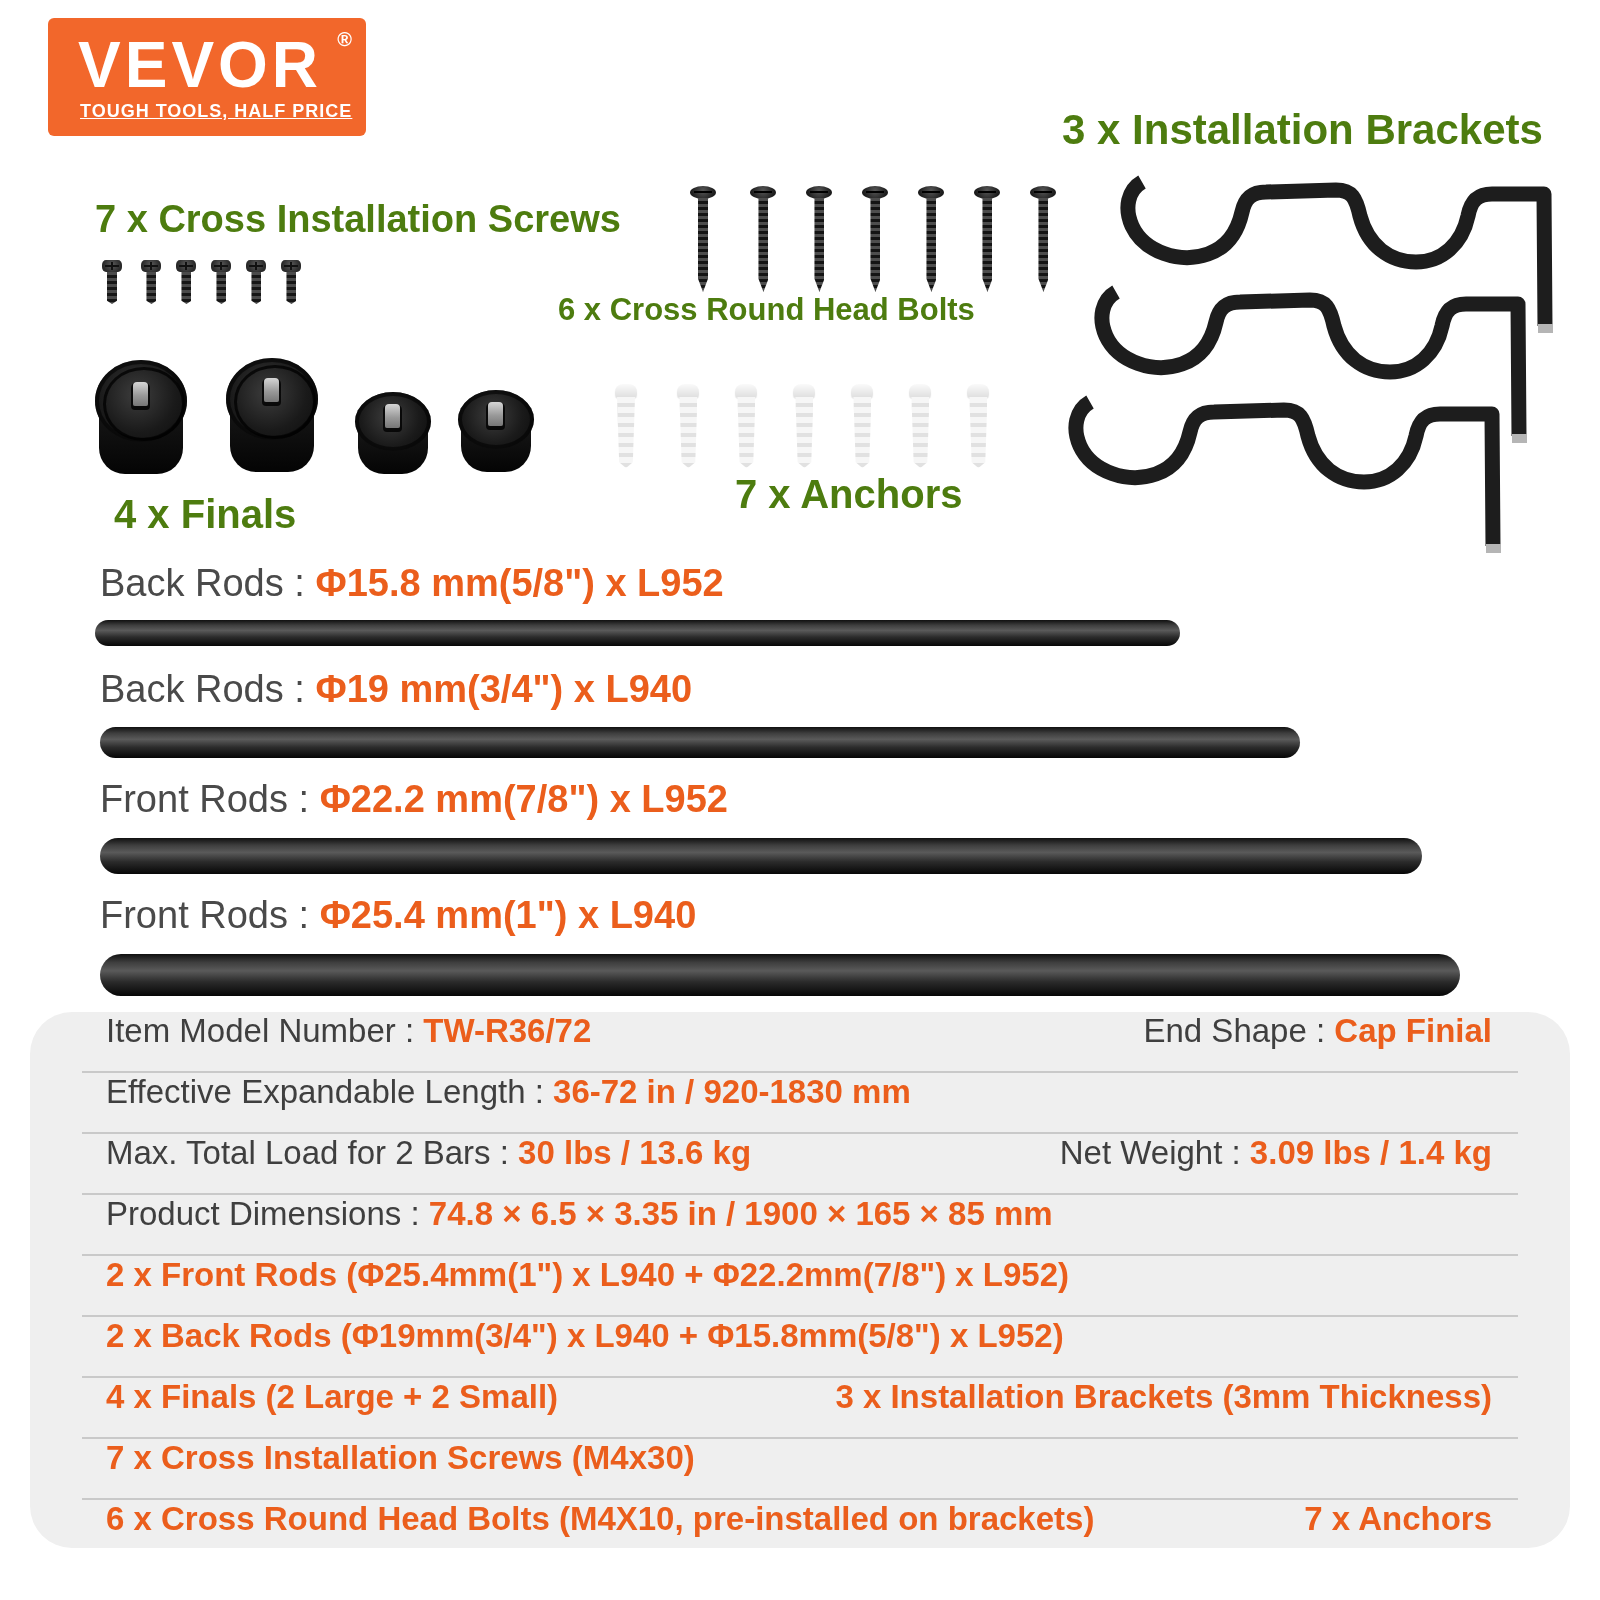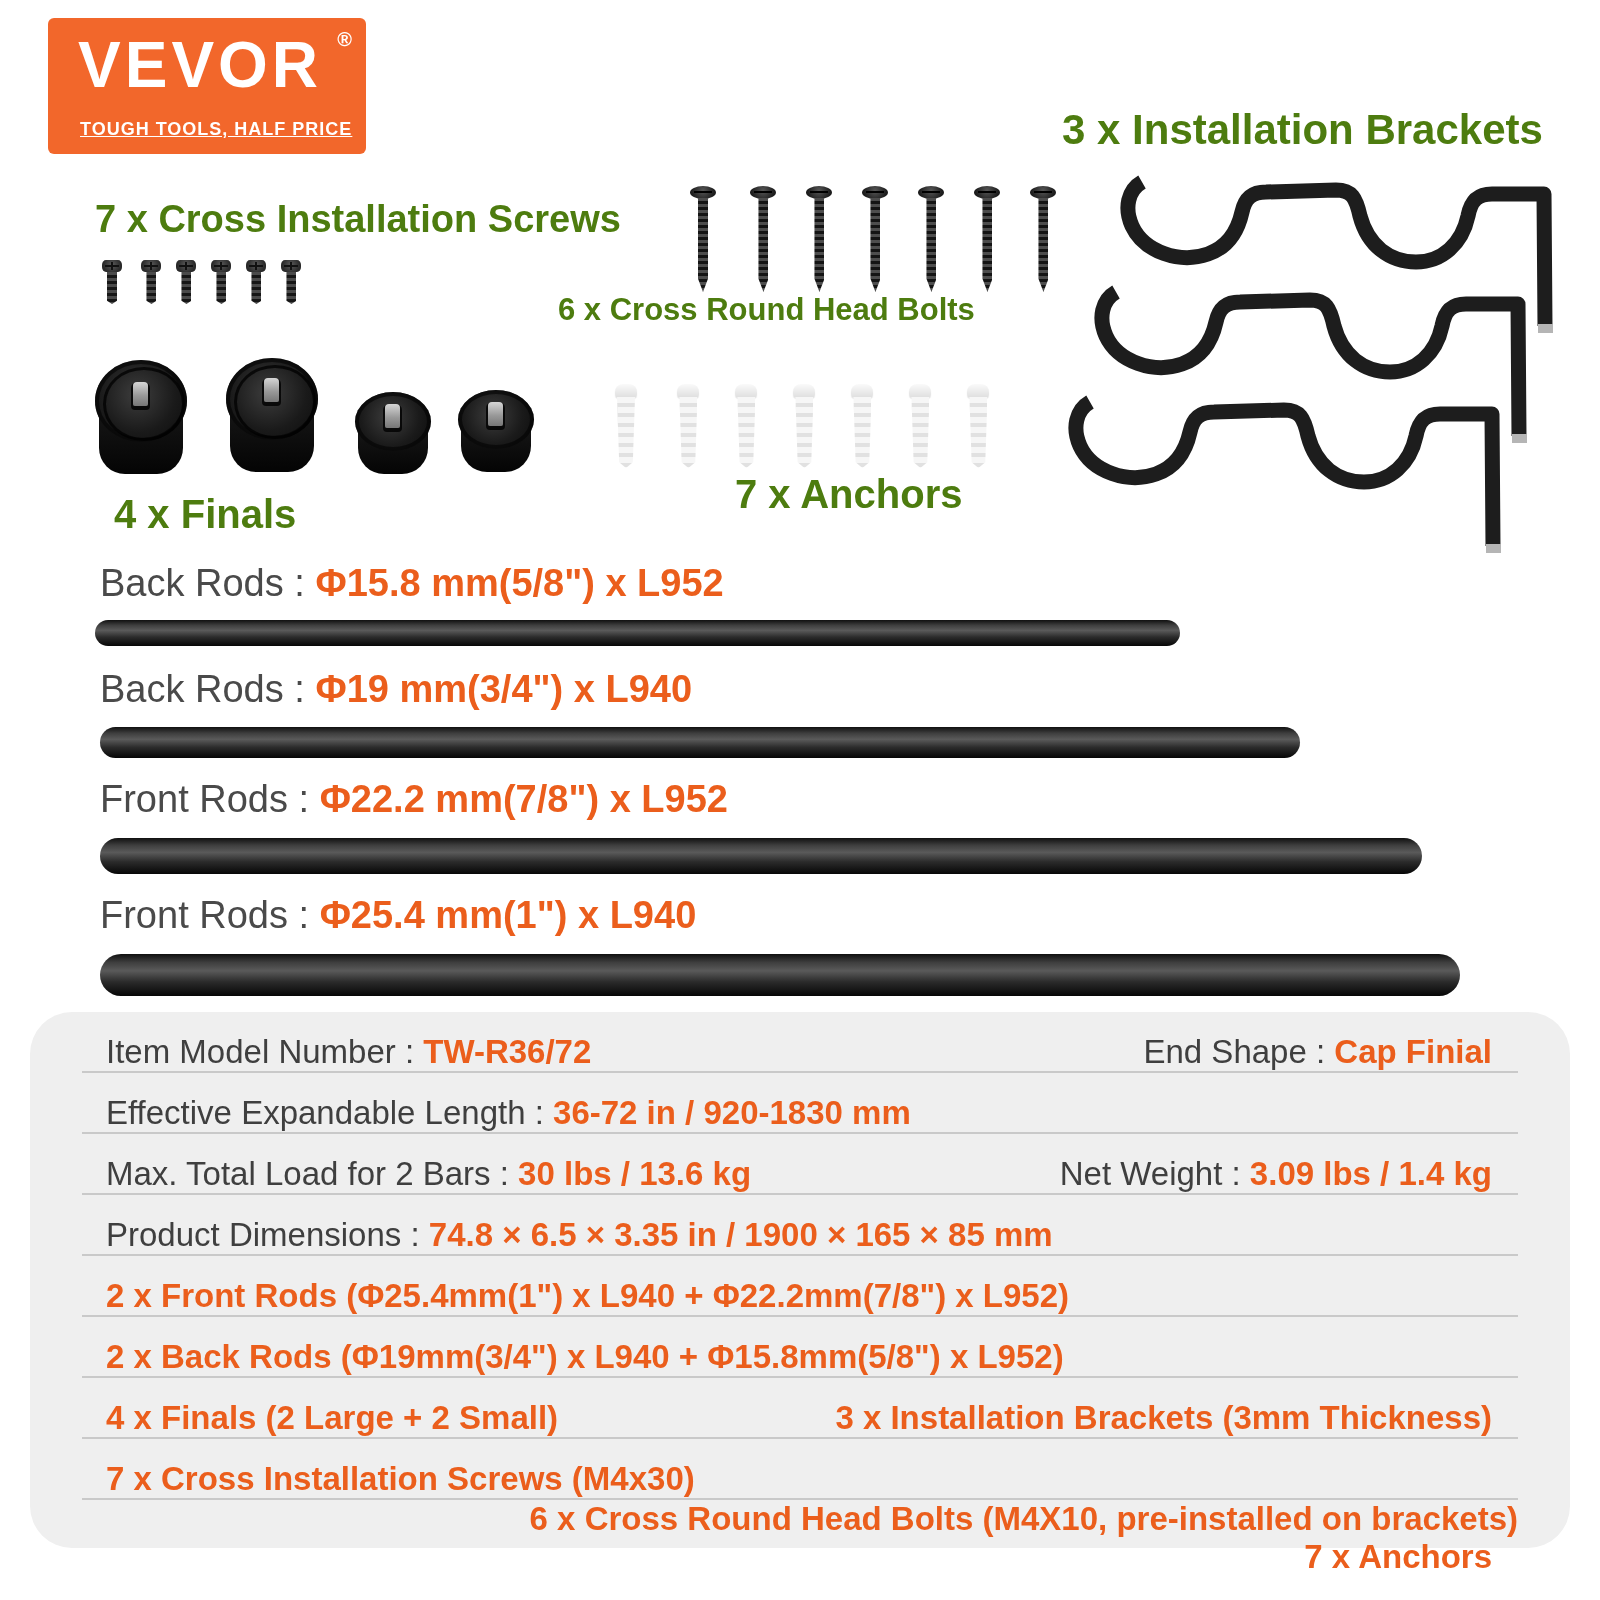--- a/index.html
+++ b/index.html
@@ -1,20 +1,20 @@
 <!DOCTYPE html>
 <html><head>
 <meta charset="utf-8">
 <style>
   html,body{margin:0;padding:0;background:#ffffff;}
   #page{position:relative;width:1600px;height:1600px;background:#ffffff;overflow:hidden;
         font-family:"Liberation Sans","DejaVu Sans",sans-serif;}
   .abs{position:absolute;}
   
-  #logo{left:48px;top:18px;width:318px;height:136px;background:#F2672B;border-radius:6px;color:#fff;}
+  #logo{left:48px;top:18px;width:318px;height:118px;background:#F2672B;border-radius:6px;color:#fff;}
   #logo .vevor{position:absolute;left:30px;top:10px;font-size:64px;font-weight:800;letter-spacing:4px;}
   #logo .reg{position:absolute;right:14px;top:10px;font-size:20px;font-weight:700;}
   #logo .tag{position:absolute;left:32px;bottom:14px;font-size:18px;font-weight:700;letter-spacing:1px;white-space:nowrap;text-decoration:underline;}
   
   .hdg{color:#4d7c0f;font-weight:700;white-space:nowrap;}
   
   .sscrew{position:relative;width:20px;height:44px;display:inline-block;margin-right:15px;vertical-align:top;}
   .sshead{position:absolute;left:0;top:0;width:20px;height:12px;border-radius:4px/5px;
           background:radial-gradient(circle at 50% 40%, #5a5a5a 0%, #2a2a2a 70%);}
   .sshead::before{content:"";position:absolute;left:3px;top:5px;width:14px;height:2px;background:#111;}
@@ -51,23 +51,23 @@
          background:linear-gradient(180deg,#d6d6d6 0%,#9a9a9a 55%,#777 100%);
          box-shadow:0 2px 0 2px rgba(0,0,0,.8);}
   
   .rod{position:absolute;background:linear-gradient(180deg,#101010 0%,#3e3e3e 20%,#5a5a5a 40%,#2b2b2b 66%,#060606 100%);}
   .rod-label{position:absolute;font-size:38px;white-space:nowrap;}
   .rod-label .nm{color:#4A4A4A;font-weight:400;}
   .rod-label .sp{color:#EB5E1C;font-weight:700;}
   
   #specbox{left:30px;top:1012px;width:1540px;height:536px;background:#EFEFEF;border-radius:42px;
            padding:0;box-sizing:border-box;}
-  .srow{position:relative;margin:0 52px;height:59px;display:flex;align-items:flex-end;
+  .srow{position:relative;margin:0 52px;height:59px;display:flex;align-items:flex-start;
         font-size:33px;white-space:nowrap;border-bottom:2px solid #C9C9C9;}
-  .srow:last-child{border-bottom:none;flex-direction:column;}
+  .srow:last-child{border-bottom:none;}
   .srow .lcell{flex:1;text-align:left;padding-left:24px;}
   .srow .rcell{text-align:right;padding-right:26px;}
   .glabel{color:#3F3F3F;font-weight:400;}
   .oval{color:#EB5E1C;font-weight:700;}
   
   .bracket{position:absolute;width:445px;height:175px;}
 </style>
 </head>
 <body>
 

